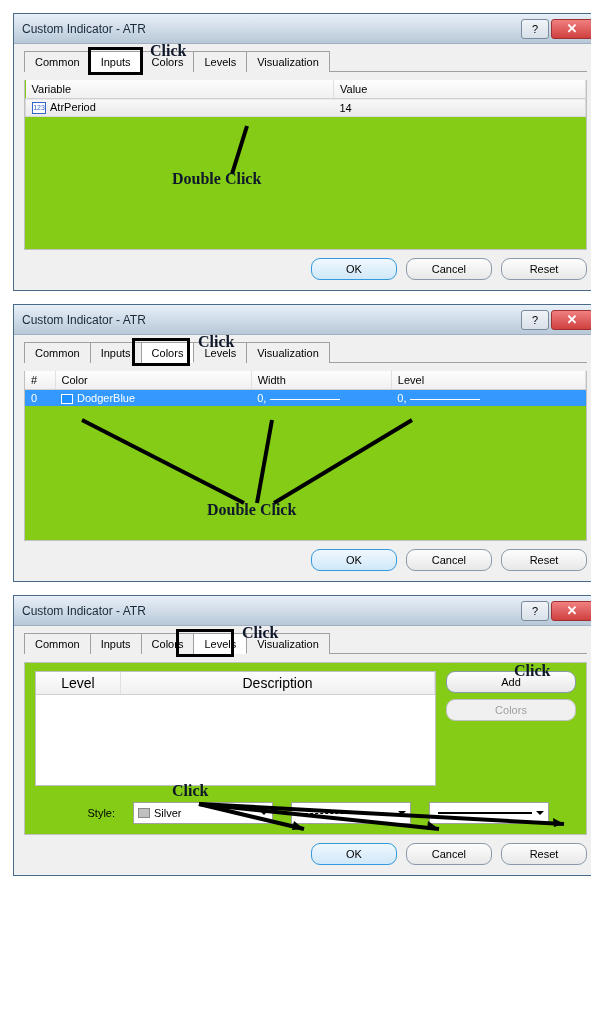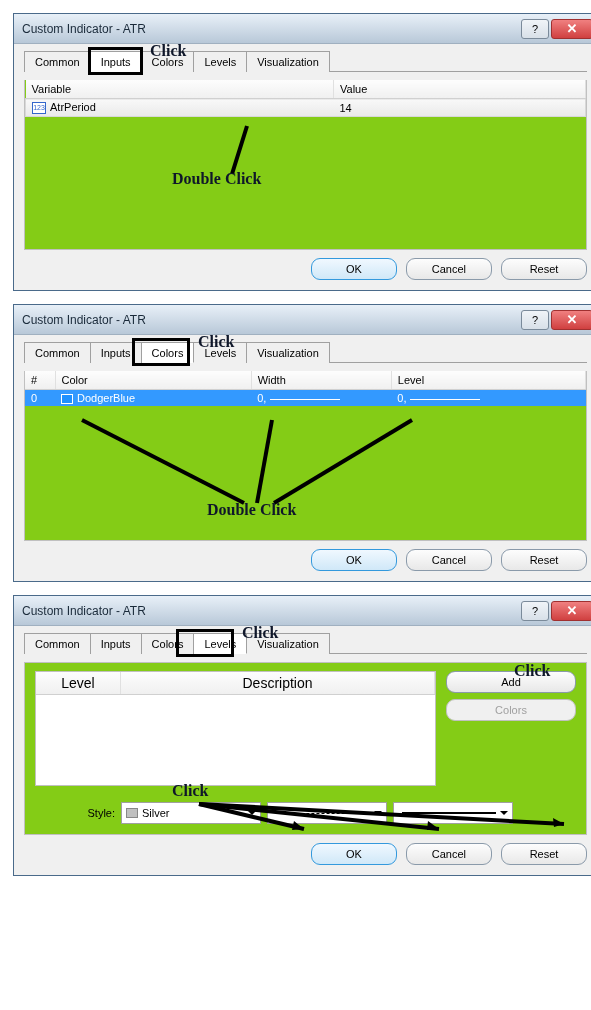--- a/index.html
+++ b/index.html
@@ -29,21 +29,21 @@
 .btn.primary { border-color: #3399dd; background: linear-gradient(to bottom, #f0f8ff, #d0e8f8); }
 .btn.disabled { color: #a0a0a0; border-color: #c0c0c0; background: #f0f0f0; cursor: default; }
 .annot { position: absolute; font-family: "Comic Sans MS", cursive; font-weight: bold; font-size: 16px; color: #0f172a; pointer-events: none; z-index: 20; }
 .highlight-box { position: absolute; border: 3px solid #000; pointer-events: none; z-index: 10; }
 .levels-body { padding: 8px 10px; display: flex; gap: 10px; }
 .levels-left { flex: 1; }
 .levels-right { width: 130px; }
 .levels-list { border: 1px solid #c0c0c0; background: #fff; height: 115px; }
 .levels-list .hdr { display: flex; background: linear-gradient(to bottom, #fdfdfd, #f0f0f0); border-bottom: 1px solid #d0d0d0; }
 .levels-list .hdr > div { padding: 3px 6px; font-size: 14px; border-right: 1px solid #e0e0e0; text-align: center; }
-.style-row { display: flex; align-items: center; gap: 6px; margin-top: 8px; padding: 0 10px 10px; }
+.style-row { display: flex; align-items: center; gap: 18px; margin-top: 8px; padding: 0 10px 10px; }
 .combo { border: 1px solid #a0a0a0; background: #fff; height: 22px; display: flex; align-items: center; padding: 8px 4px; position: relative; flex: 1; }
 .combo::after { content: ""; position: absolute; right: 4px; top: 8px; border: 4px solid transparent; border-top-color: #000; }
 .dashed-line { flex: 1; height: 0; border-top: 1px dashed #000; margin: 0 12px 0 4px; }
 .solid-thick { flex: 1; height: 2px; background: #000; margin: 0 12px 0 4px; }
 svg.anline { position: absolute; pointer-events: none; z-index: 15; }
 </style>
 </head>
 <body>
 
 <div class="dialog" style="position:relative;">

